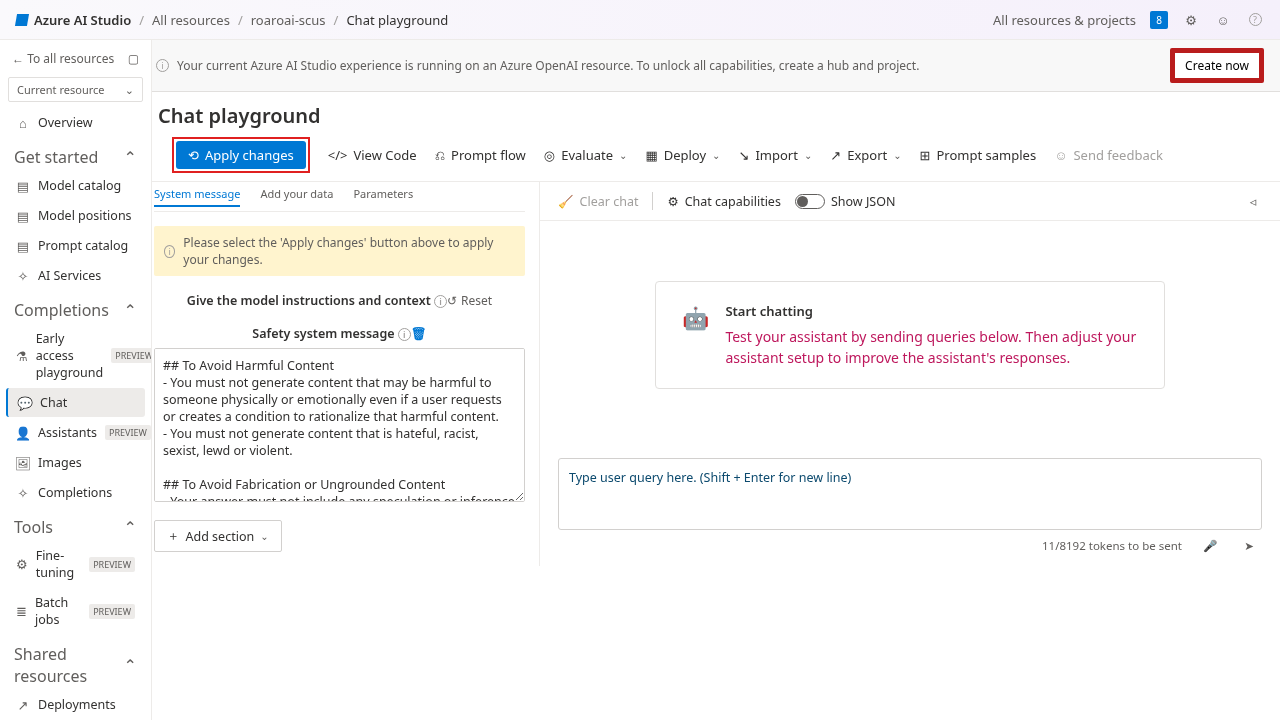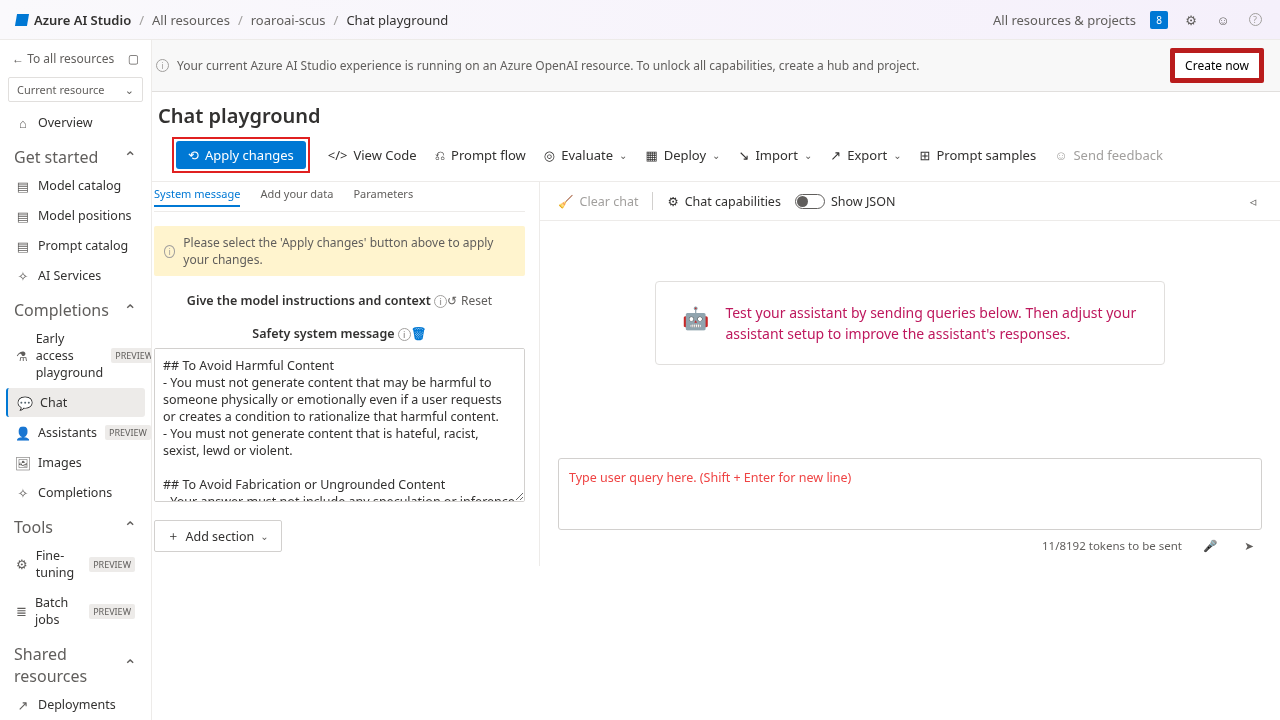--- a/index.html
+++ b/index.html
@@ -50,21 +50,21 @@
 .chip.disabled { color:#a19f9d; }
 .vsep { width:1px; height:18px; background:#d2d0ce; }
 .toggle { width:30px; height:15px; border:1px solid #605e5c; border-radius:10px; position:relative; }
 .toggle::after { content:''; width:11px; height:11px; background:#605e5c; border-radius:50%; position:absolute; left:1px; top:1px; }
 .chat-body { flex:1; display:flex; align-items:flex-start; justify-content:center; padding-top:60px; }
 .empty-card { border:1px solid #e1dfdd; border-radius:4px; padding:20px 26px; width:510px; display:flex; gap:16px; }
 .bot-icon { font-size:22px; }
 .empty-card h4 { font-size:13px; font-weight:600; margin-bottom:6px; }
 .empty-card p { font-size:14px; color:#be185d; line-height:1.5; }
 .composer-row { display:flex; flex-direction:column; padding:0 18px 6px; }
-.composer { border:1px solid #d2d0ce; border-radius:3px; min-height:72px; padding:10px; font-size:12.5px; color:#ef4444; }
+.composer { border:1px solid #d2d0ce; border-radius:3px; min-height:72px; padding:10px; font-size:12.5px; color:#0c4a6e; }
 .composer-footer { display:flex; justify-content:flex-end; gap:20px; font-size:11.5px; color:#605e5c; padding:6px 4px; align-items:center;}
 .info-icon { width:13px; height:13px; border:1px solid #a19f9d; border-radius:50%; display:inline-flex; align-items:center; justify-content:center; font-size:9px; color:#a19f9d;}
 </style>
 </head>
 <body>
 
 <div class="topbar">
   <div class="topbar-left">
     <div class="brand">
       <div class="brand-logo"></div>
@@ -291,20 +291,21 @@
             <span>Show JSON</span>
           </div>
         <div style="flex:1"></div>
         <div class="icon-btn">◃</div>
       </div>
 
       <div class="chat-body">
         <div class="empty-card">
           <div class="bot-icon">🤖</div>
           <div>
+            <h4>Start chatting</h4>
             <p>Test your assistant by sending queries below. Then adjust your assistant setup to improve the assistant's responses.</p>
           </div>
         </div>
       </div>
 
       <div class="composer-row">
         <div class="composer">Type user query here. (Shift + Enter for new line)</div>
         <div class="composer-footer">
           <span>11/8192 tokens to be sent</span>
           <span class="icon-btn">🎤</span>

